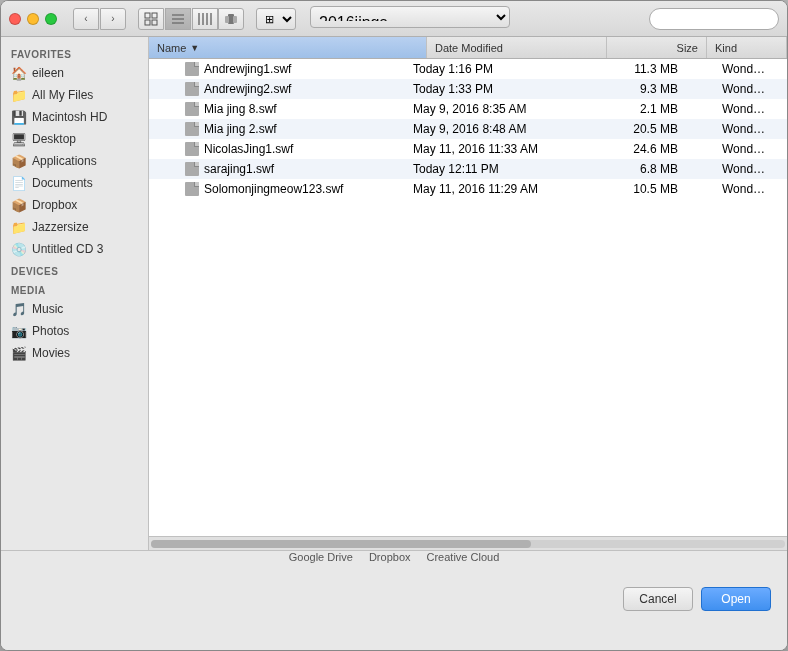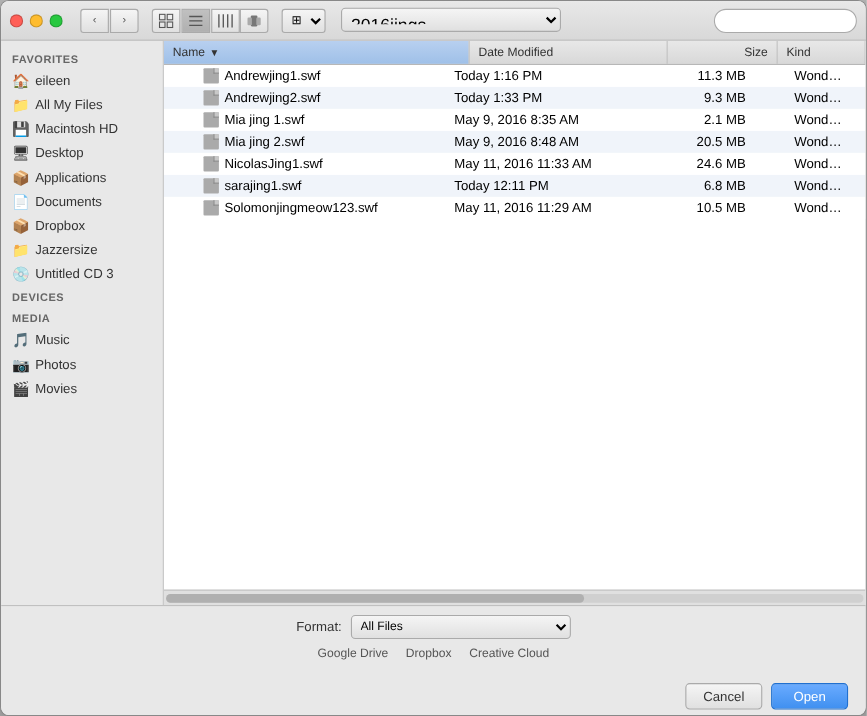--- a/index.html
+++ b/index.html
@@ -514,21 +514,21 @@
       <span class="file-icon"></span>
       <span>Andrewjing2.swf</span>
     </div>
     <div class="file-col date">Today 1:33 PM</div>
     <div class="file-col size">9.3 MB</div>
     <div class="file-col kind">Wond…</div>
   </div>
           <div class="file-row">
     <div class="file-col name">
       <span class="file-icon"></span>
-      <span>Mia jing 1.swf</span>
+      <span>Mia jing 8.swf</span>
     </div>
     <div class="file-col date">May 9, 2016 8:35 AM</div>
     <div class="file-col size">2.1 MB</div>
     <div class="file-col kind">Wond…</div>
   </div>
           <div class="file-row">
     <div class="file-col name">
       <span class="file-icon"></span>
       <span>Mia jing 2.swf</span>
     </div>
@@ -567,25 +567,20 @@
 
       <div class="h-scroll">
         <div class="h-scroll-track">
           <div class="h-scroll-thumb"></div>
         </div>
       </div>
     </div>
   </div>
 
   <div class="bottom-bar">
-    <div class="format-row">
-      <label class="format-label">Format:</label>
-      <select class="format-select" id="format-select">
-      <option>All Files</option><option>SWF Files</option><option>Documents</option></select>
-    </div>
 
     <div class="cloud-buttons-row" id="cloud-buttons">
     <button class="cloud-btn">Google Drive</button>
         <button class="cloud-btn">Dropbox</button>
         <button class="cloud-btn">Creative Cloud</button>
       </div>
 
     <div class="action-buttons-row">
       <button class="action-btn">Cancel</button>
       <button class="action-btn primary">Open</button>

